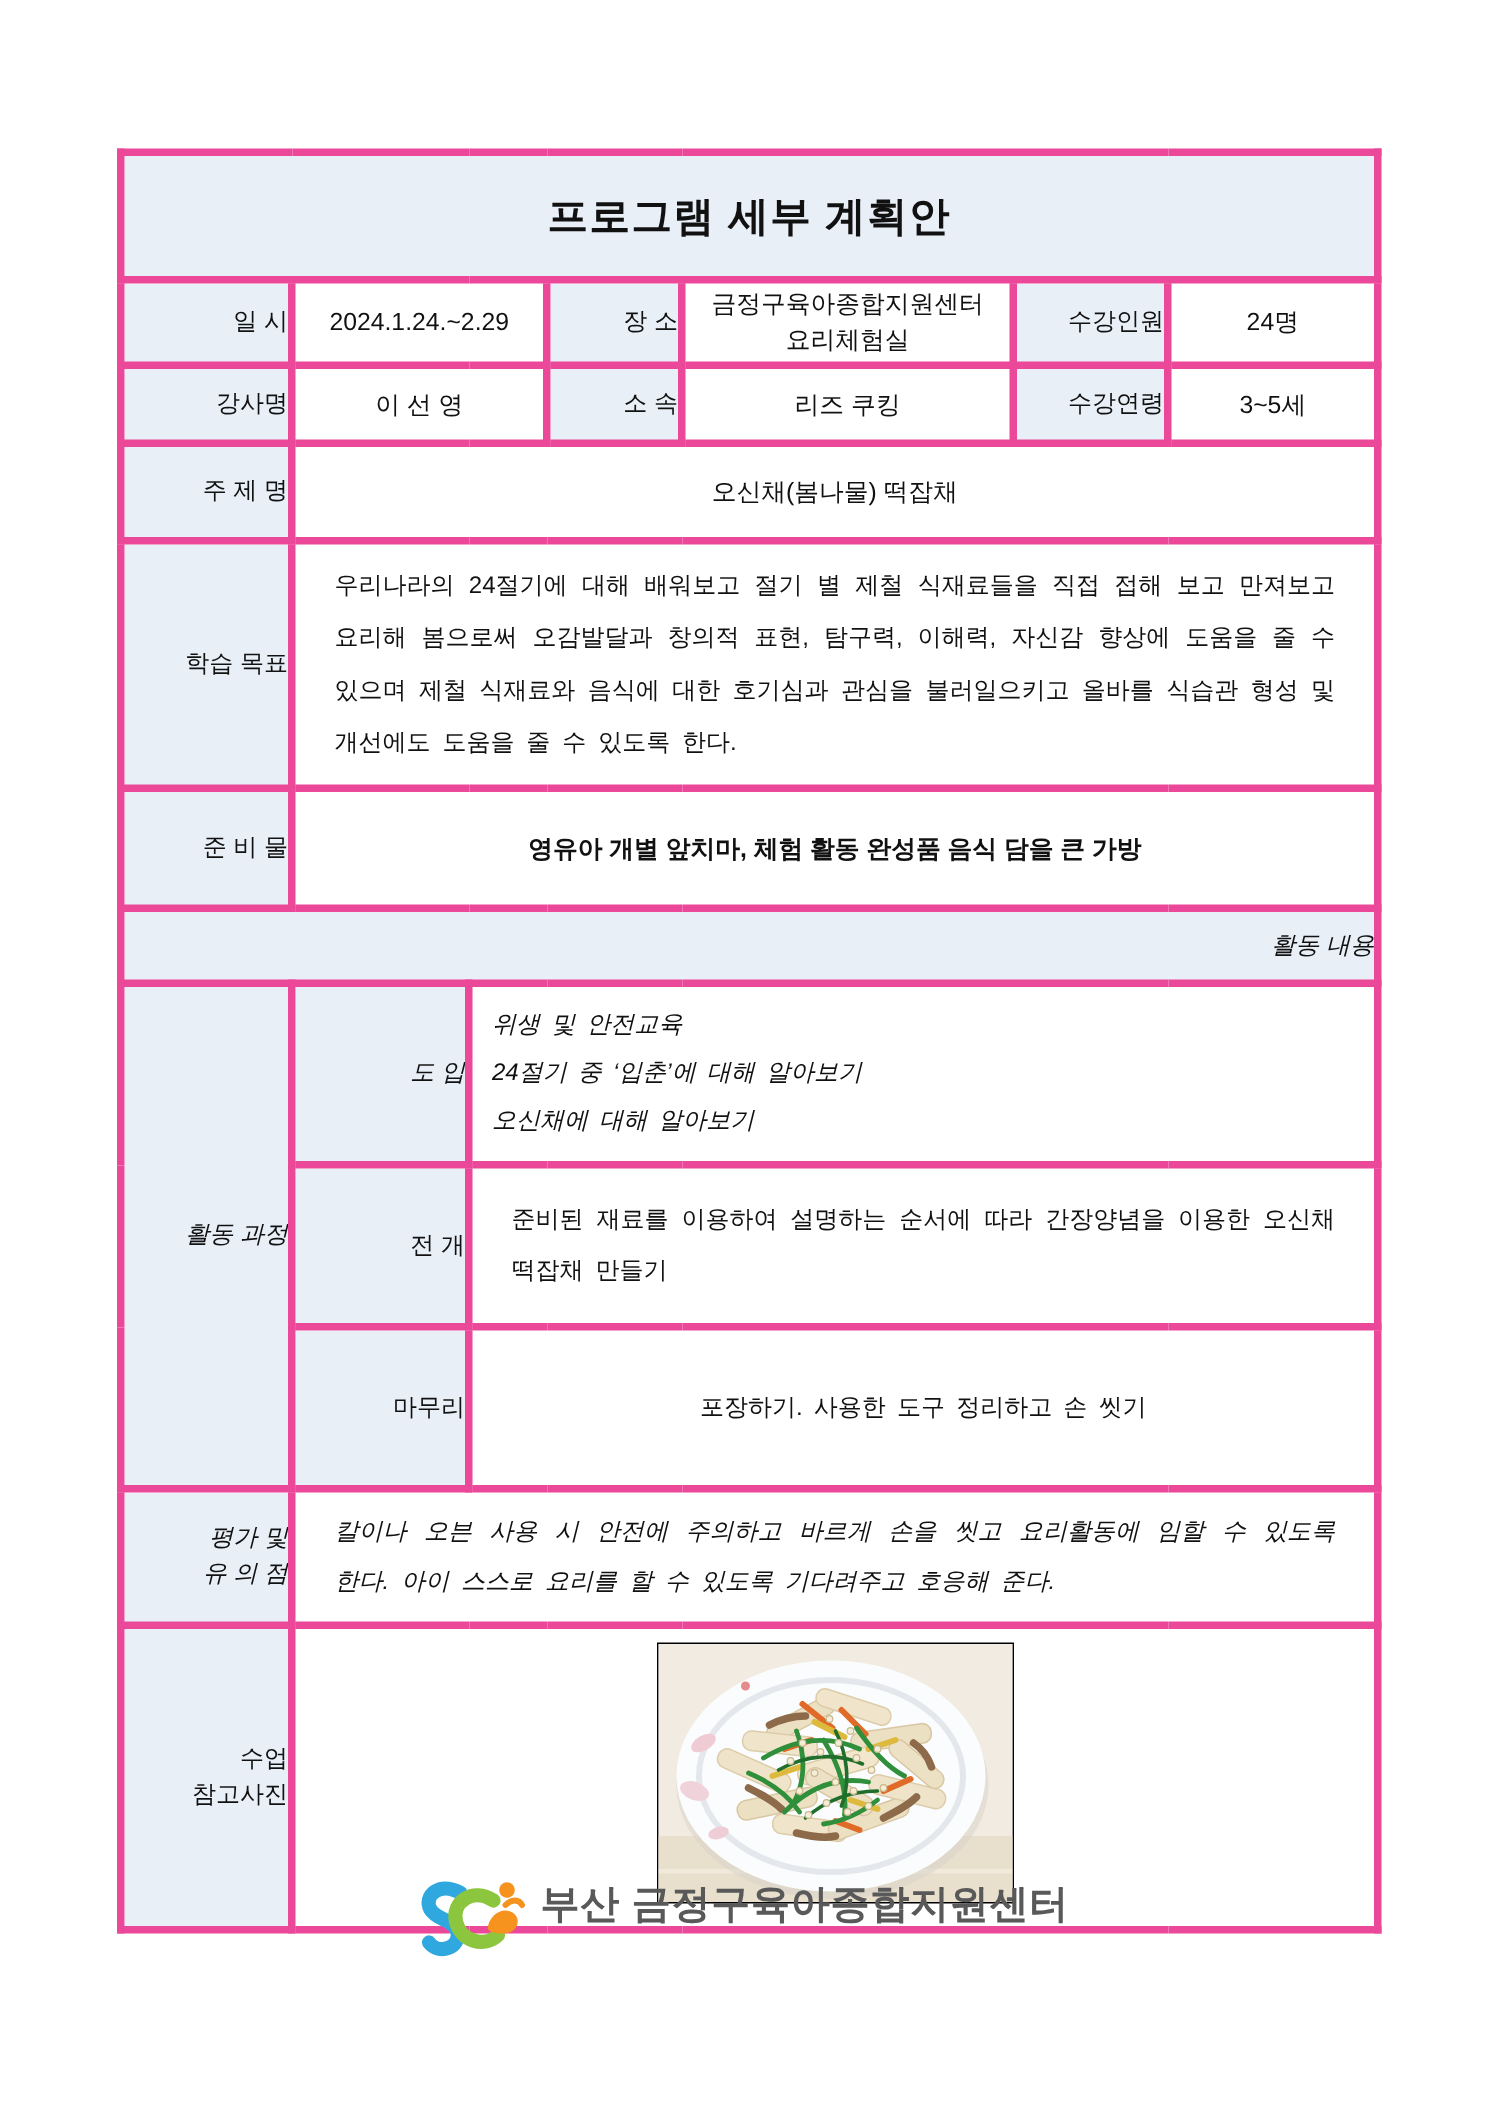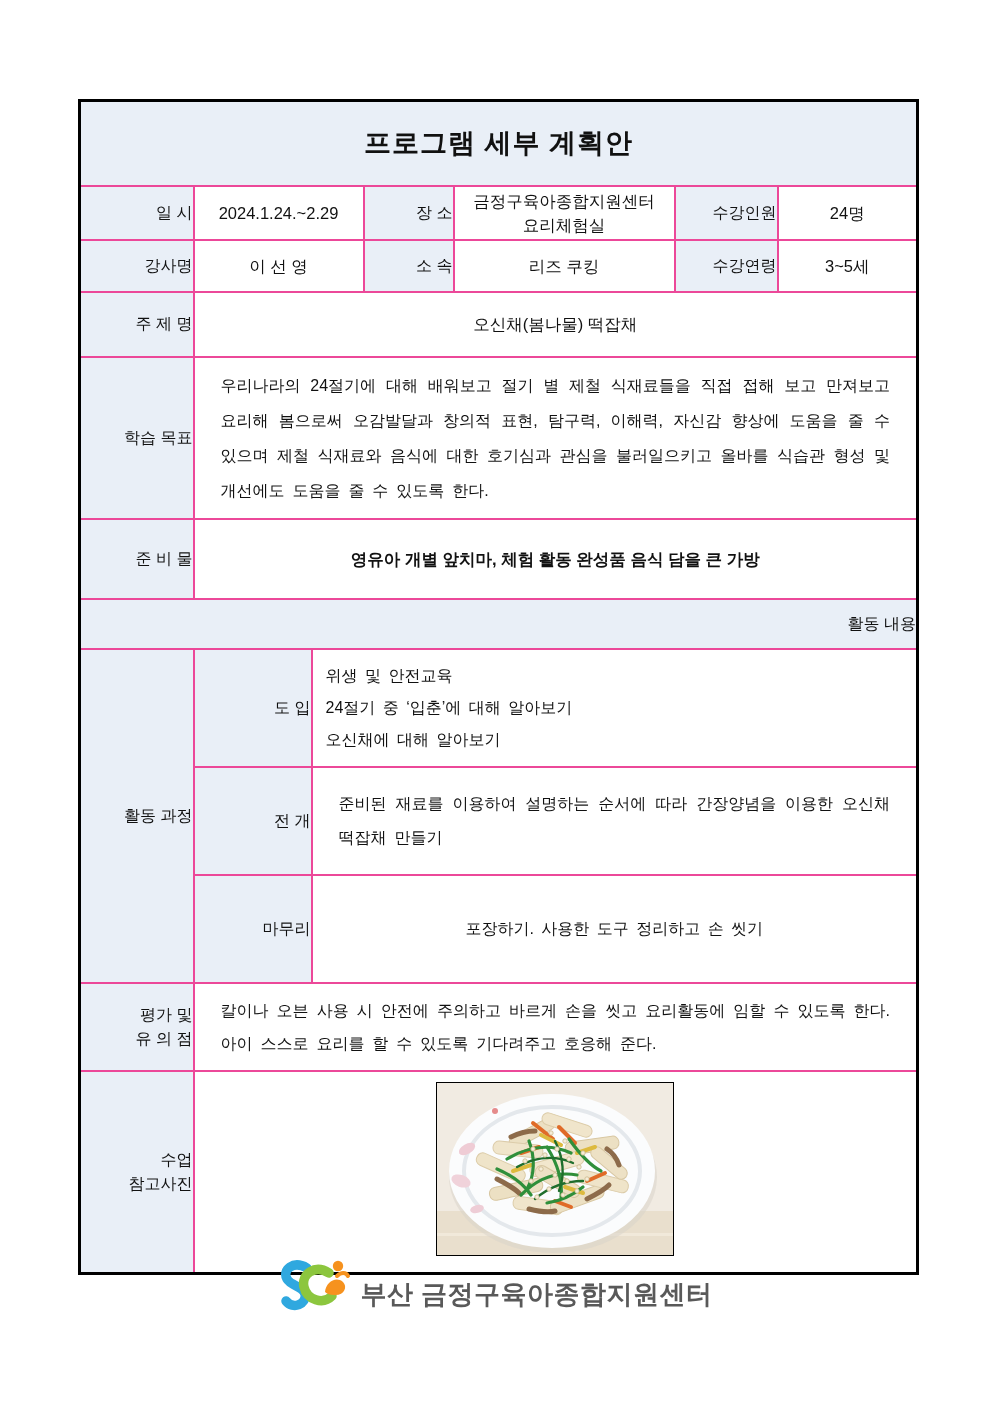--- a/index.html
+++ b/index.html
@@ -7,21 +7,21 @@
     width:992px;height:1403px;position:relative;
     font-family:"Liberation Sans","DejaVu Sans",sans-serif;
     color:#111;
   }
   .table-wrap{position:absolute;left:78px;top:99px;}
   table.plan{
     border-collapse:collapse;table-layout:fixed;width:838px;
     border:3px solid #000;
   }
   td{
-    border:2px solid #ec4899;
+    border:5px solid #ec4899;
     vertical-align:middle;
     font-size:16px;line-height:24px;
     padding:0;overflow:hidden;
     word-break:keep-all;
   }
   td.shaded{background:#e9eff7;}
   td.center{text-align:right;}
   td.title-cell{
     font-size:27px;font-weight:bold;letter-spacing:1px;
     text-align:center;background:#e9eff7;
@@ -34,29 +34,29 @@
   td.objective-cell{line-height:35px;}
   td.develop-cell{line-height:34px;}
   td.eval-cell{line-height:33px;margin-left:24px;}
   td.lines{white-space:pre-line;}
   td.intro-cell{
     padding:10px 13px;line-height:32px;word-spacing:3px;white-space:pre-line;
     text-align:left;
   }
   td.finish-cell{padding:10px 13px;word-spacing:3px;text-align:center;}
   td.bold-val{font-weight:bold;}
-  td.thick-top{border-top-width:2px;}
+  td.thick-top{border-top-width:2px;font-style:italic;}
   td.photo-cell{text-align:center;}
   .photo-frame{
     display:inline-block;border:1px solid #000;line-height:0;
     margin-top:0px;
   }
   .footer{
     position:absolute;left:0;top:1252px;width:992px;height:60px;
-    display:flex;align-items:flex-end;justify-content:center;gap:9px;
+    display:flex;align-items:flex-start;justify-content:center;gap:9px;
   }
   .footer .org-name{
     font-size:26px;font-weight:600;color:#595959;letter-spacing:0.5px;
   }
 </style>
 </head>
 <body>
 
 <div class="table-wrap">
   <table class="plan">

